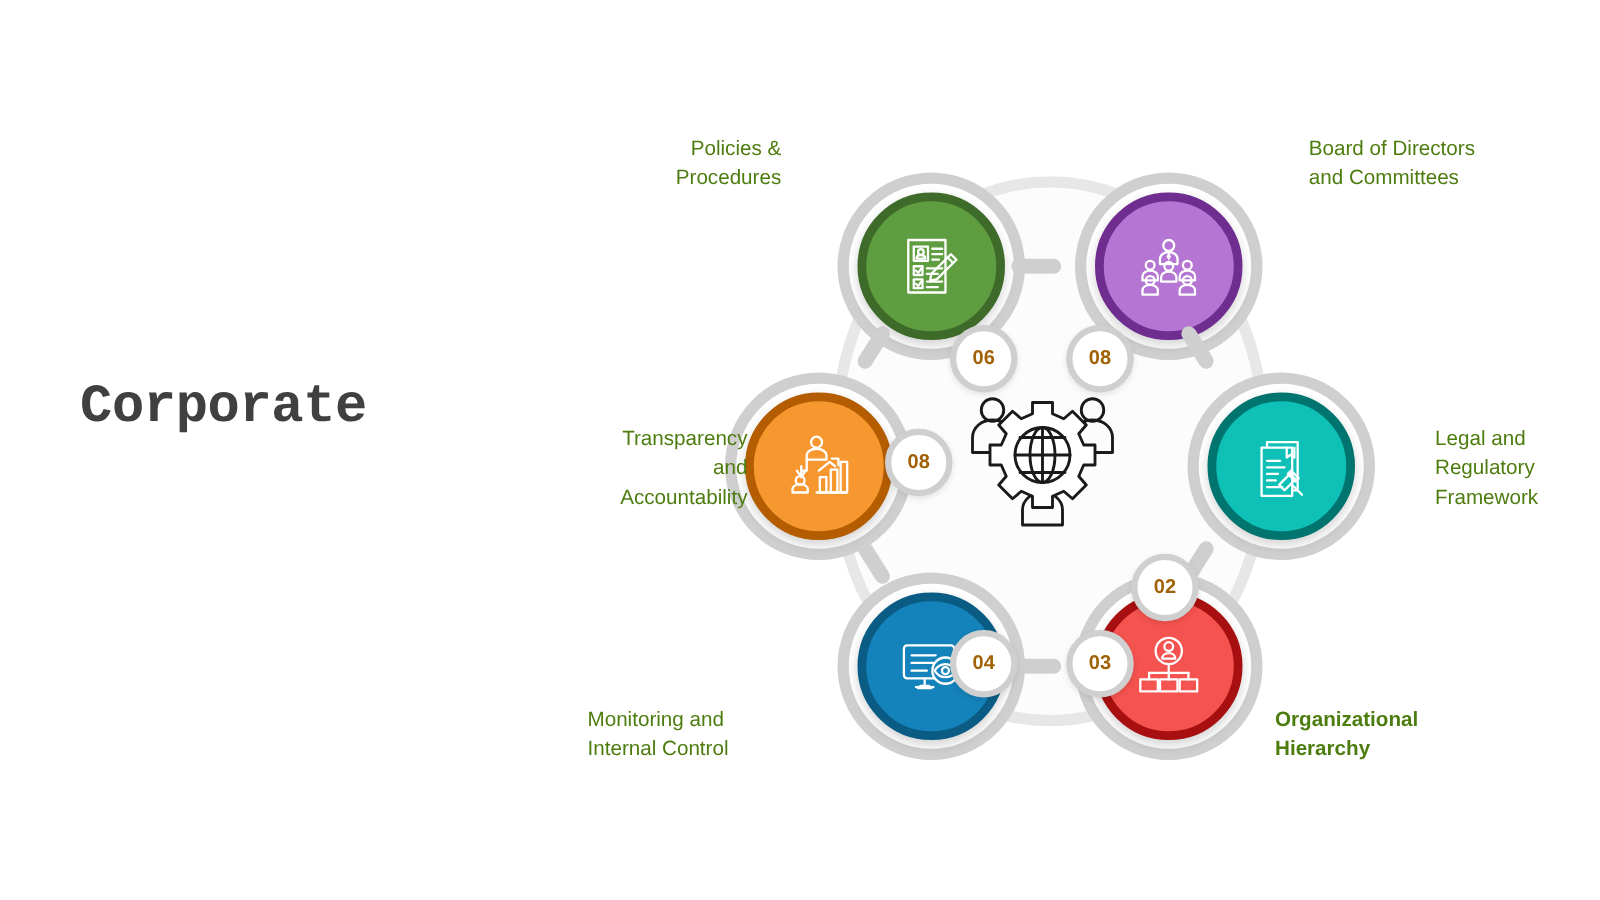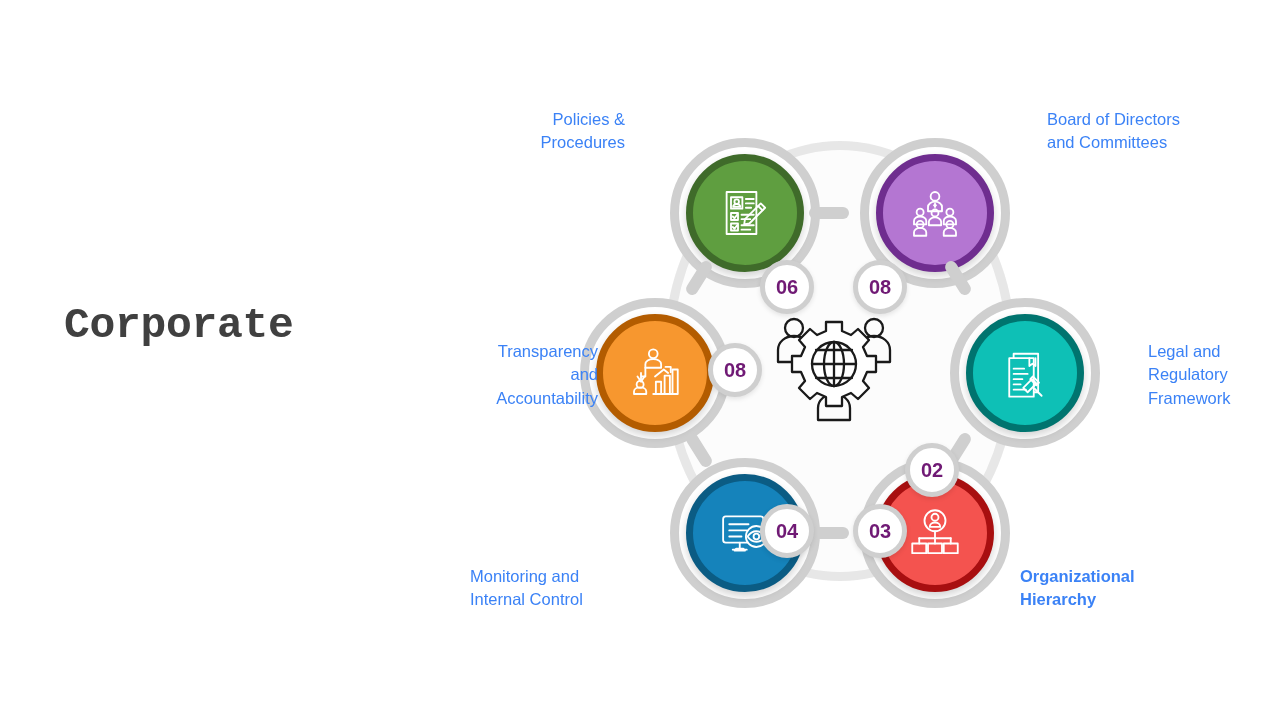--- a/index.html
+++ b/index.html
@@ -98,23 +98,23 @@
     position: absolute;
     width: 54px;
     height: 54px;
     border-radius: 50%;
     background: #ffffff;
     border: 5px solid #cfcfcf;
     box-sizing: border-box;
     display: flex;
     align-items: center;
     justify-content: center;
-    font-size: 20px;
+    font-size: 16px;
     font-weight: bold;
-    color: #701a75;
+    color: #a16207;
     z-index: 6;
     box-shadow: 0 2px 5px rgba(0,0,0,.10);
   }
   #badge-01 { left: 283px; top: 164px; }
   #badge-02 { left: 335px; top: 347px; }
   #badge-03 { left: 283px; top: 408px; }
   #badge-04 { left: 190px; top: 408px; }
   #badge-05 { left: 138px; top: 247px; }
   #badge-06 { left: 190px; top: 164px; }
 
@@ -139,21 +139,21 @@
     justify-content: center;
     z-index: 4;
   }
   #center-icon svg { width: 128px; height: 112px; }
 
   
   .label {
     position: absolute;
     font-size: 16.5px;
     line-height: 1.42;
-    color: #3b82f6;
+    color: #4d7c0f;
     white-space: pre-line;
   }
   .label.r { text-align: right; }
   .label.l { text-align: left; }
 
   #label-01 { left: 1005px; top: 108px; width: 235px; margin-left: 42px; }
   #label-02 { left: 1120px; top: 340px; width: 160px; margin-left: 28px; }
   #label-03 { left: 1020px; top: 565px; width: 220px; font-weight: bold; }
   #label-04 { left: 470px;  top: 565px; width: 182px; }
   #label-05 { left: 400px;  top: 340px; width: 198px; }

